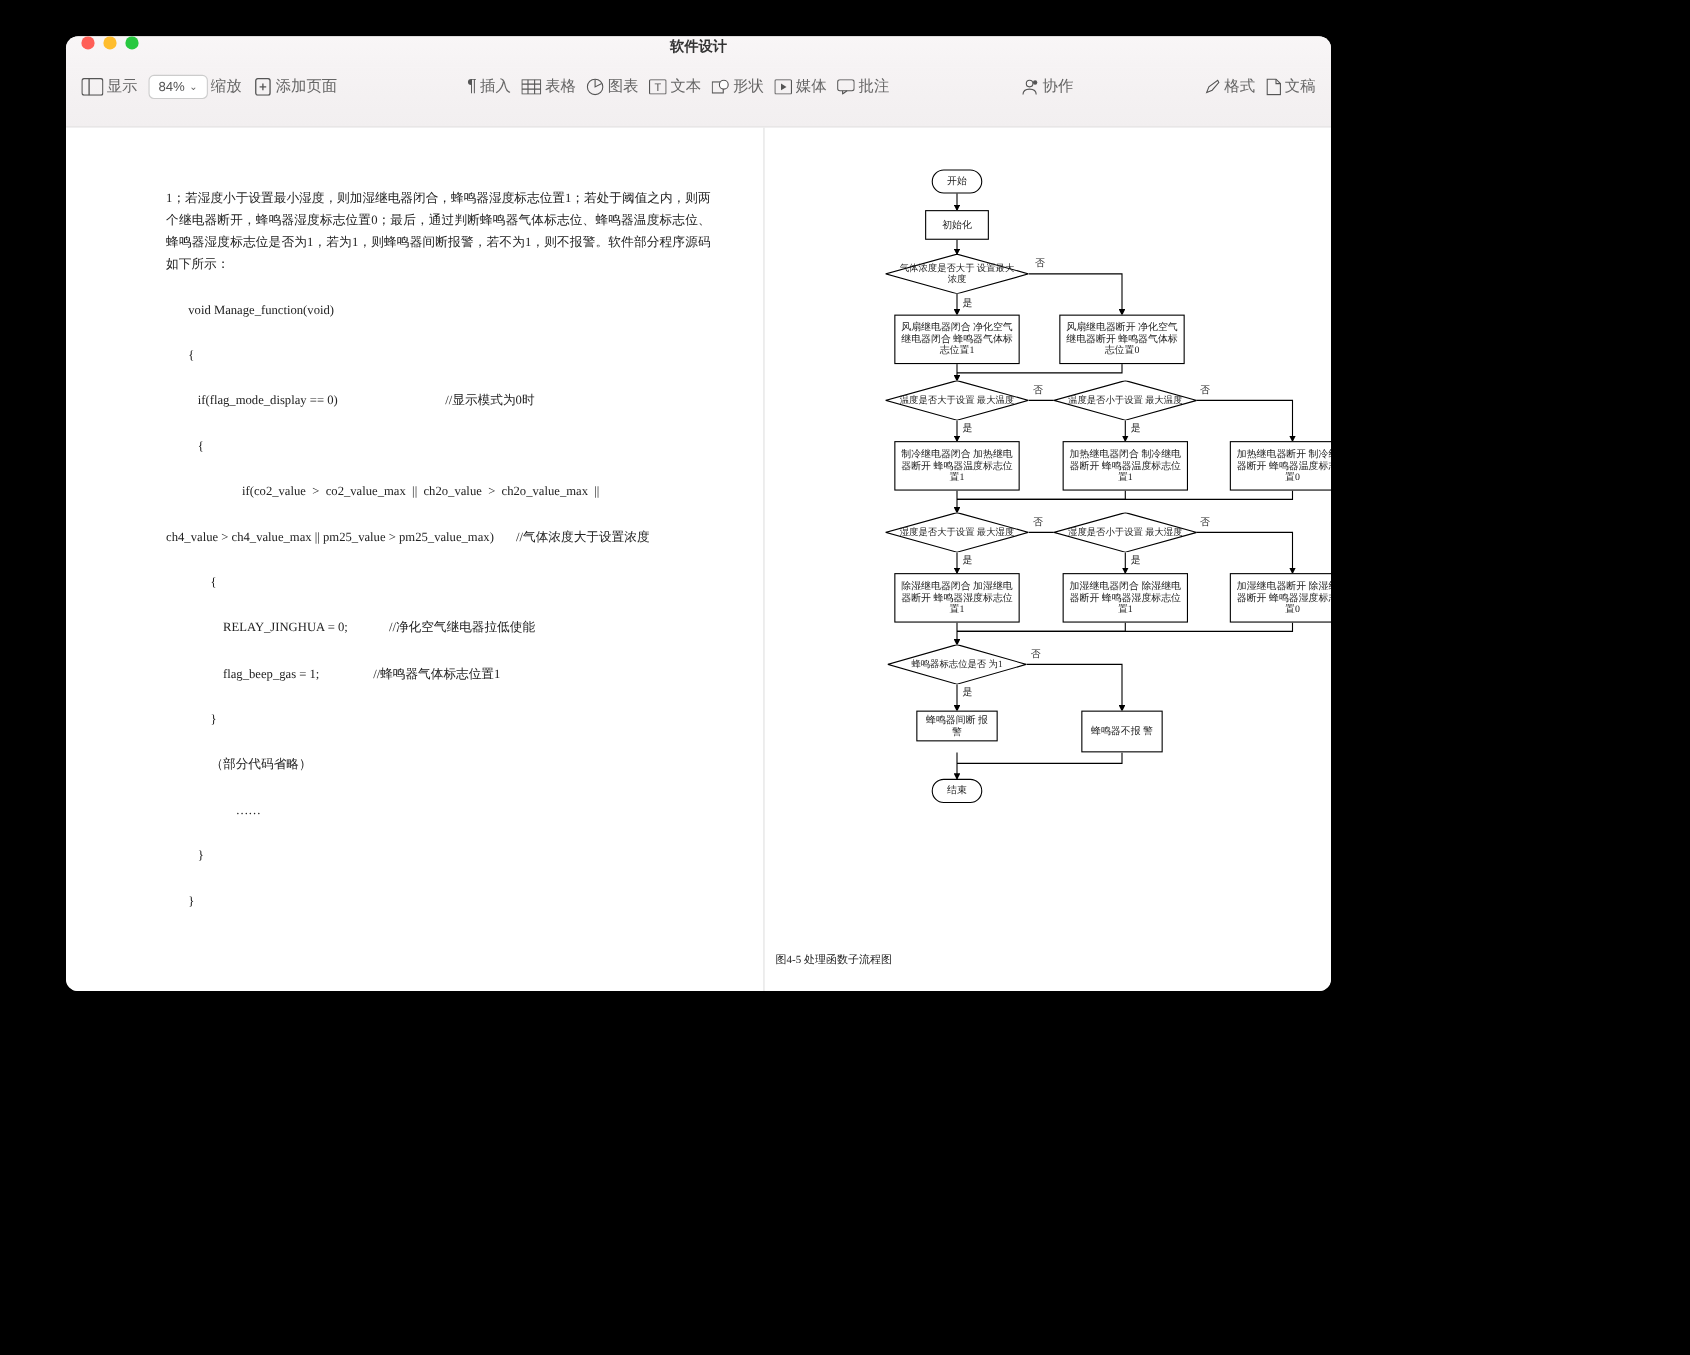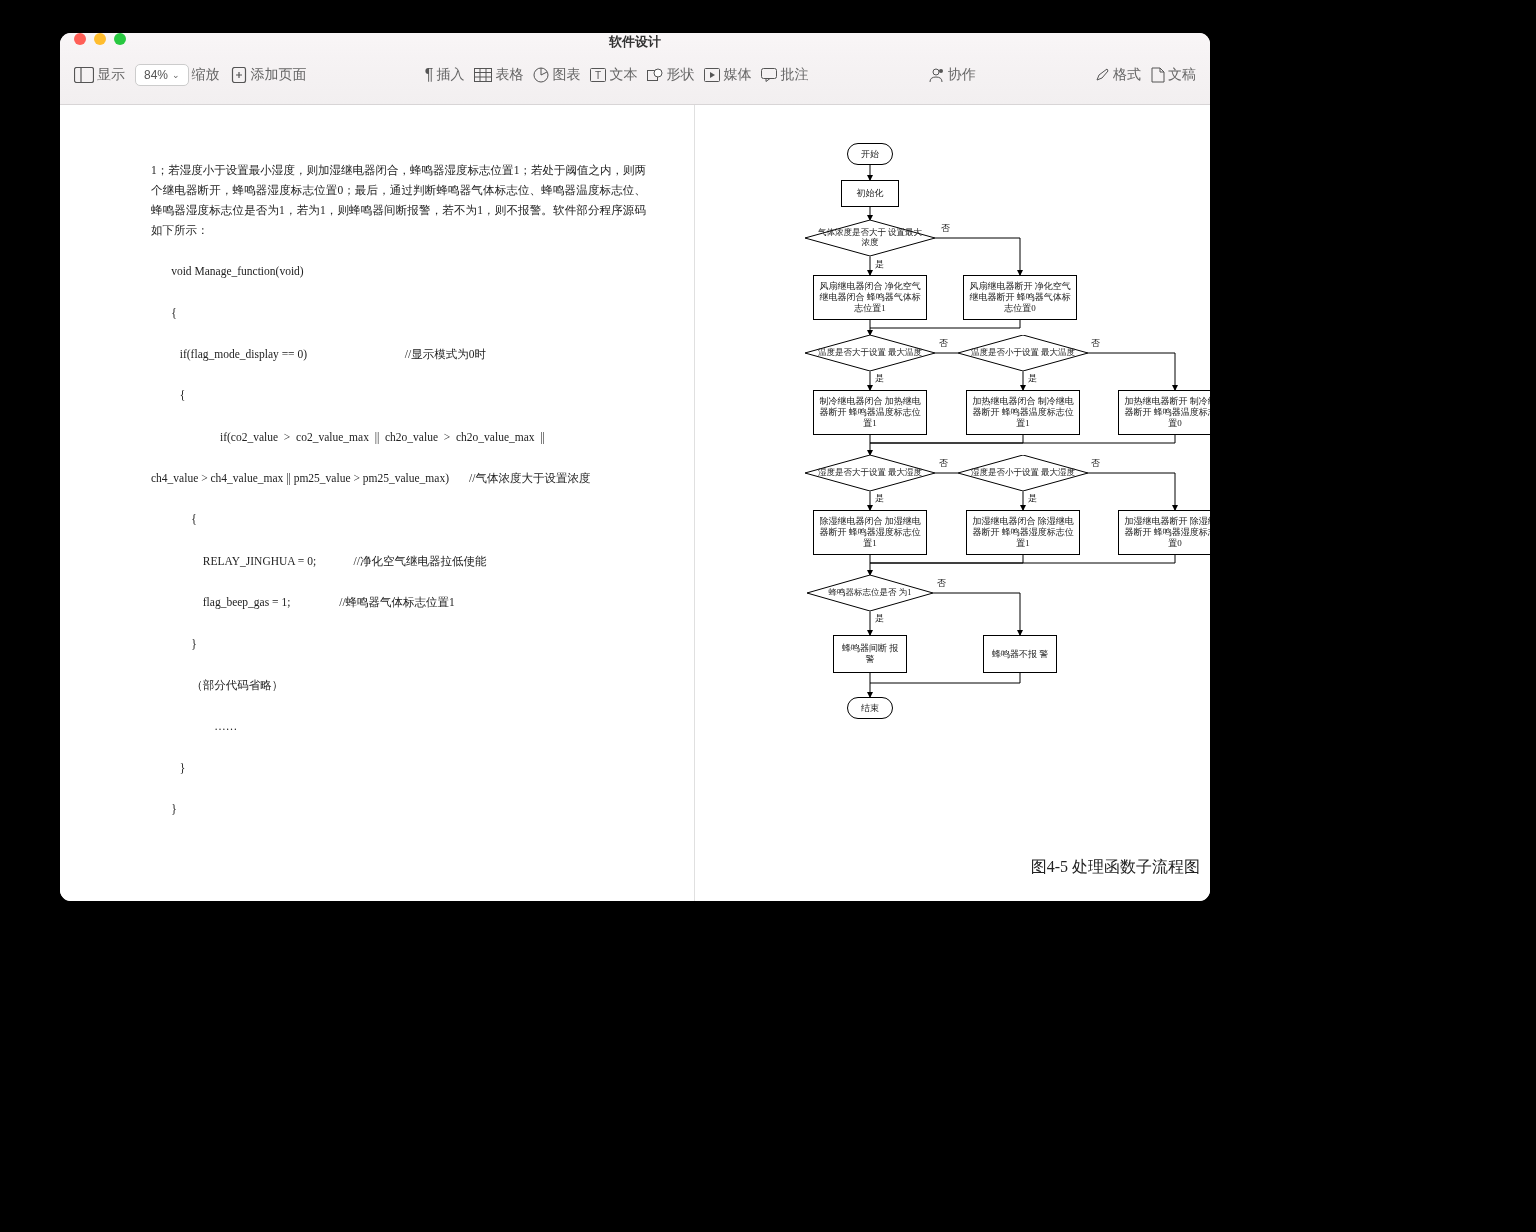--- a/index.html
+++ b/index.html
@@ -147,22 +147,22 @@
     text-align: center;
     font-size: 8.5px;
     line-height: 1.15;
     padding: 0 12px;
   }
   .fc-label {
     position: absolute;
     font-size: 9px;
   }
   .fig-caption {
-    text-align: right;
-    font-size: 16px;
+    text-align: left;
+    font-size: 10px;
     margin-top: 8px;
   }
   svg.conn { position: absolute; left: 0; top: 0; pointer-events: none; }
 </style>
 </head>
 <body>
 
 <div class="window">
 
   <div class="titlebar">
@@ -467,21 +467,21 @@
         <div class="fc-diamond" style="left:102px;top:450px;width:126px;height:36px">
           <svg width="126" height="36">
               <polygon points="63,0 126,18 63,36 0,18" fill="#fff" stroke="#000"></polygon>
             </svg>
           <div class="fc-diamond-text">蜂鸣器标志位是否
 为1</div>
         </div>
         <div class="fc-label" style="left:232px;top:453px">否</div>
         <div class="fc-label" style="left:170px;top:488px">是</div>
 
-        <div class="fc-node" style="left:128px;top:510px;width:74px;height:38px">蜂鸣器间断
+        <div class="fc-node" style="left:128px;top:510px;width:74px;height:28px">蜂鸣器间断
 报警</div>
         <div class="fc-node" style="left:278px;top:510px;width:74px;height:38px">蜂鸣器不报
 警</div>
 
         <div class="fc-node fc-term" style="left:142px;top:572px;width:46px;height:22px">结束</div>
 
       </div>
       <div class="fig-caption">图4-5  处理函数子流程图</div>
     </div>
   </div>

